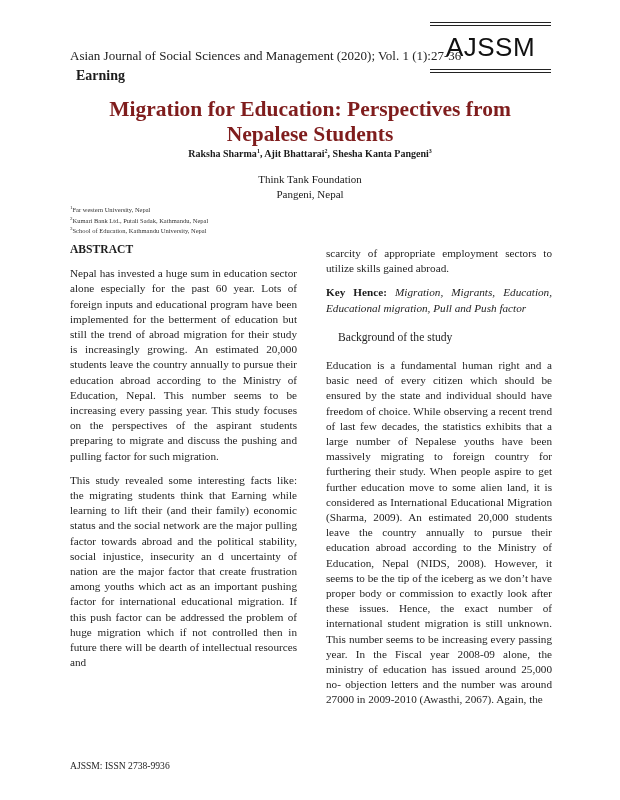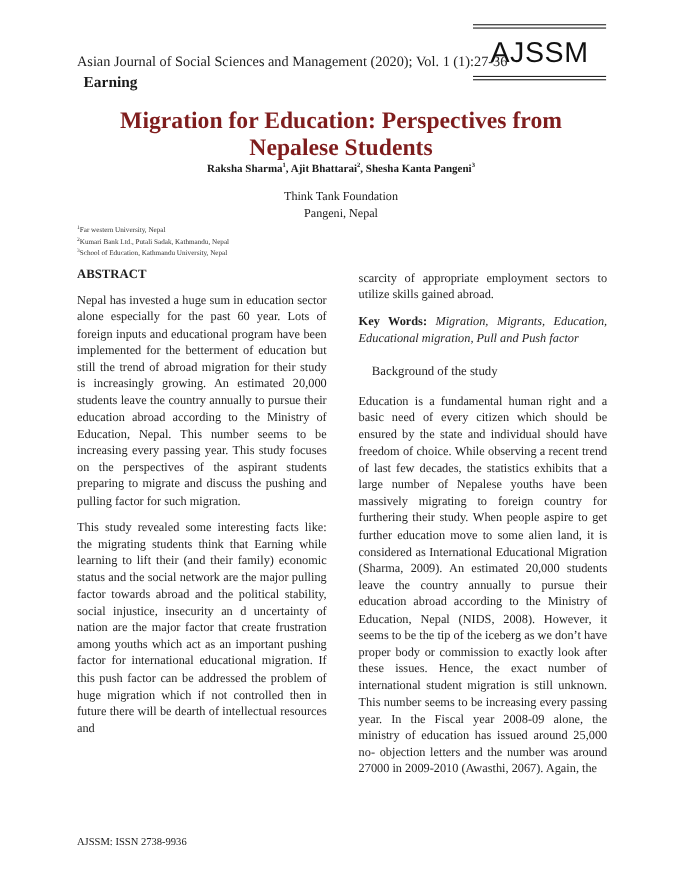--- a/index.html
+++ b/index.html
@@ -69,20 +69,20 @@
 
 <div class="col col-left serif">
   <div class="heading">ABSTRACT</div>
   <p class="para">Nepal has invested a huge sum in education sector alone especially for the past 60 year. Lots of foreign inputs and educational program have been implemented for the betterment of education but still the trend of abroad migration for their study is increasingly growing. An estimated 20,000 students leave the country annually to pursue their education abroad according to the Ministry of Education, Nepal. This number seems to be increasing every passing year. This study focuses on the perspectives of the aspirant students preparing to migrate and discuss the pushing and pulling factor for such migration.</p>
   <p class="para">This study revealed some interesting facts like: the migrating students think that Earning while learning to lift their (and their family) economic status and the social network are the major pulling factor towards abroad and the political stability, social injustice, insecurity an d uncertainty of nation are the major factor that create frustration among youths which act as an important pushing factor for international educational migration. If this push factor can be addressed the problem of huge migration which if not controlled then in future there will be dearth of intellectual resources and</p>
 </div>
 
 <div class="col col-right serif">
   <p class="para">scarcity of appropriate employment sectors to utilize skills gained abroad.</p>
   <p class="para">
-    <span class="kw-label">Key Words:</span>
+    <span class="kw-label">Key Hence:</span>
     <span class="kw">Migration, Migrants, Education, Educational migration, Pull and Push factor</span>
   </p>
   <div class="heading-bg">Background of the study</div>
   <p class="para">Education is a fundamental human right and a basic need of every citizen which should be ensured by the state and individual should have freedom of choice.  While observing a recent trend of last few decades, the statistics exhibits that a large number of Nepalese youths have been massively migrating to foreign country for furthering their study. When people aspire to get further education move to some alien land, it is considered as International Educational Migration (Sharma, 2009). An estimated 20,000 students leave the country annually to pursue their education abroad according to the Ministry of Education, Nepal (NIDS, 2008). However, it seems to be the tip of the iceberg as we don’t have proper body or commission to exactly look after these issues. Hence, the exact number of international student migration is still unknown. This number seems to be increasing every passing year. In the Fiscal year 2008-09 alone, the ministry of education has issued around 25,000 no- objection letters and the number was around 27000 in 2009-2010 (Awasthi, 2067). Again, the</p>
 </div>
 
 <div class="footer serif">AJSSM: ISSN 2738-9936</div>
 
 </body></html>

